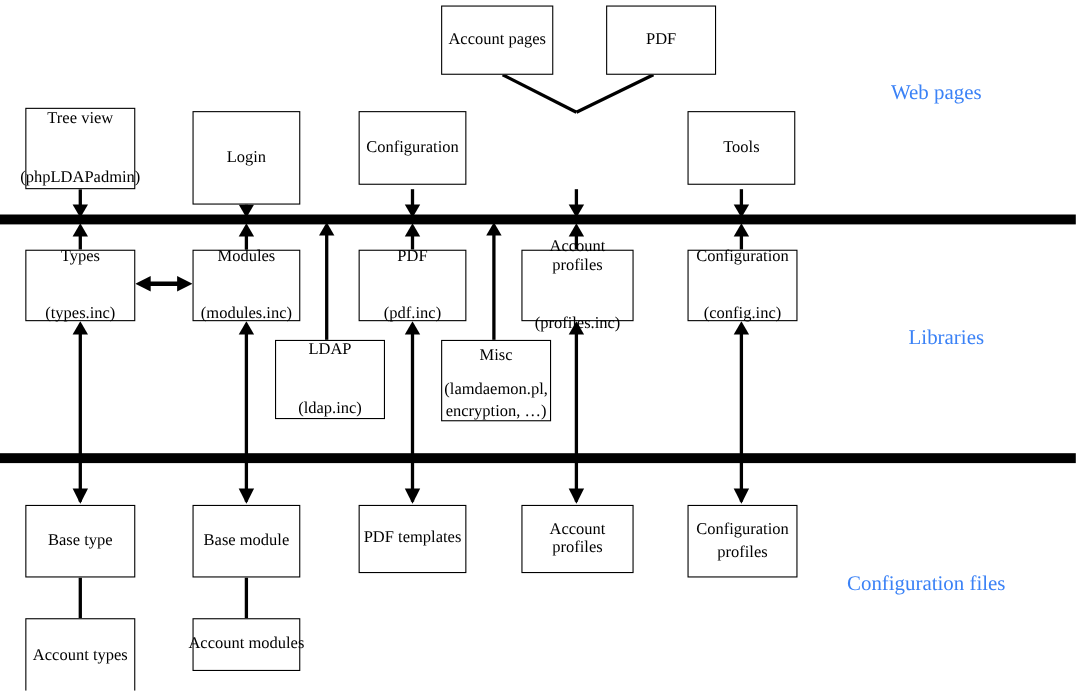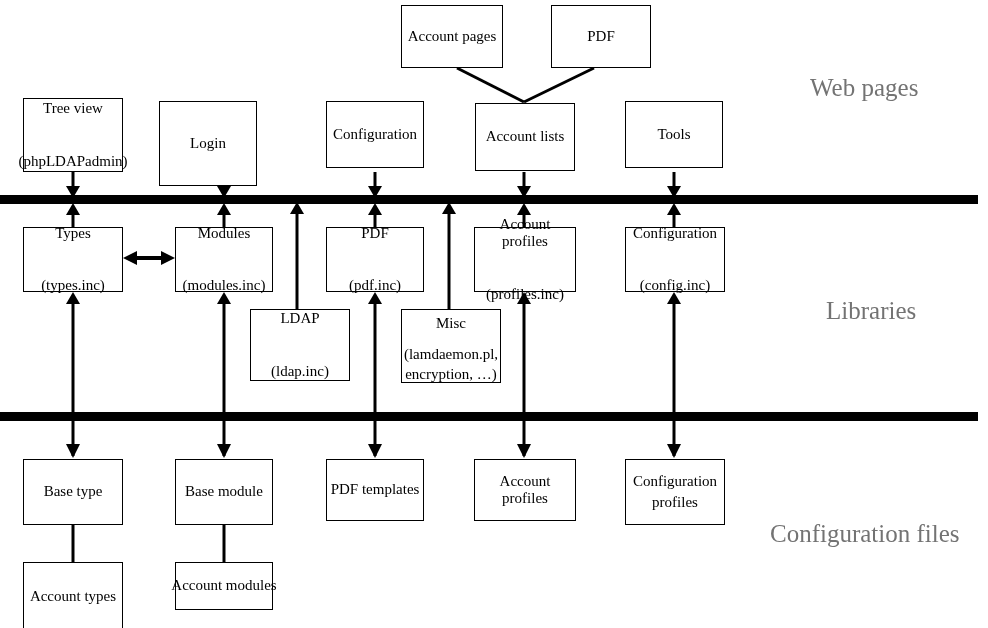--- a/index.html
+++ b/index.html
@@ -31,22 +31,22 @@
     z-index: 3;
   }
   .box .l1 { display: block; }
   .box .l2 { display: block; margin-top: 35px; }
   .box.tight .l2 { margin-top: 4px; }
   .box.two-line-sub .l2 { margin-top: 14px; }
   .box.nowrap { white-space: nowrap; }
 
   .section-label {
     position: absolute;
-    color: #737373;
-    font-size: 25px;
+    color: #3b82f6;
+    font-size: 19px;
     white-space: nowrap;
     z-index: 3;
   }
 
   
   .bar {
     position: absolute;
     background: #000000;
     z-index: 4;
   }
@@ -179,31 +179,28 @@
 
   <div class="box" style="left:551px; top:5px; width:100px; height:63px;">
     <span class="l1">PDF</span>
   </div>
 
   <div class="box" style="left:23px; top:98px; width:100px; height:74px;">
     <span class="l1">Tree view</span>
     <span class="l2">(phpLDAPadmin)</span>
   </div>
 
-  <div class="box" style="left:159px; top:101px; width:98px; height:85px;">
+  <div class="box" style="left:175px; top:101px; width:98px; height:85px;">
     <span class="l1">Login</span>
   </div>
 
   <div class="box" style="left:326px; top:101px; width:98px; height:67px;">
     <span class="l1">Configuration</span>
   </div>
 
-  <div class="box" style="left:475px; top:103px; width:100px; height:68px;">
-    <span class="l1">Account lists</span>
-  </div>
 
   <div class="box" style="left:625px; top:101px; width:98px; height:67px;">
     <span class="l1">Tools</span>
   </div>
 
   <div class="box" style="left:23px; top:227px; width:100px; height:65px;">
     <span class="l1">Types</span>
     <span class="l2">(types.inc)</span>
   </div>
 

